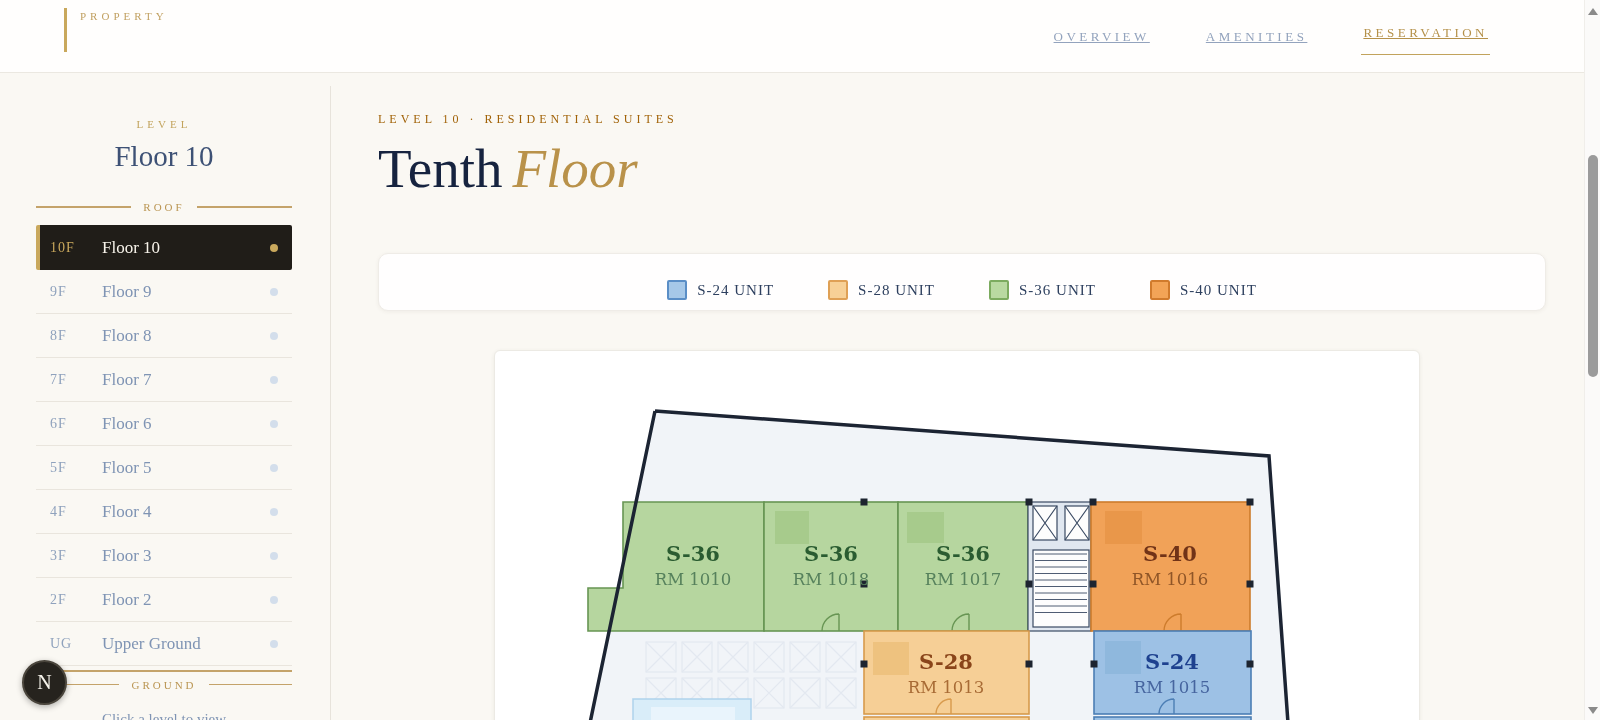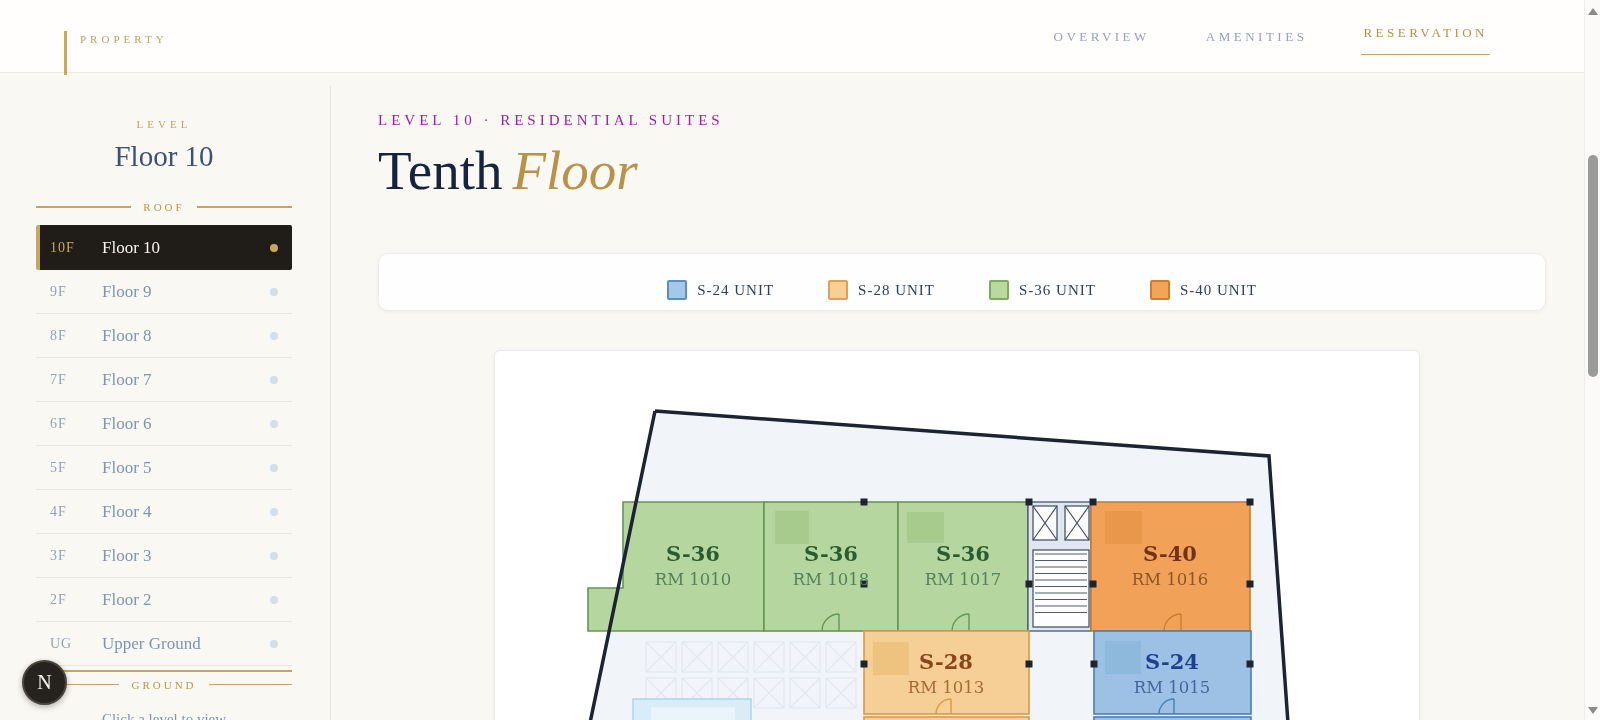--- a/index.html
+++ b/index.html
@@ -3,28 +3,28 @@
 <meta charset="utf-8">
 <style>
   * { margin:0; padding:0; box-sizing:border-box; }
   html,body { width:1600px; height:720px; overflow:hidden; background:#faf8f3;
               font-family:"Liberation Serif", serif; }
   .page { position:relative; width:1600px; height:720px; background:#faf8f3; overflow:hidden; }
 
   
   .header { position:absolute; left:0; top:0; width:1600px; height:73px;
             background:#fffefd; border-bottom:1px solid #ebe8e1; z-index:5; }
-  .brand { position:absolute; left:44px; top:31px; display:flex;padding-left:20px; }
+  .brand { position:absolute; left:44px; top:8px; display:flex;padding-left:20px; }
   .brand-bar { width:3px; height:44px; background:#c9a85c; margin-right:13px; }
   .brand-eyebrow { font-family:"Liberation Serif", serif; font-size:11px; letter-spacing:4px;
                    color:#c1a061; padding-top:2px; }
   .brand-name { font-size:21px; color:#24344f; margin-top:3px; }
   .nav { position:absolute; right:110px; top:0; height:73px; display:flex; align-items:center; gap:52px; }
   .nav-item { font-size:13px; letter-spacing:3.5px; color:#93a3bd; cursor:pointer;
-              padding:6px 2px; }
+              padding:6px 2px;text-decoration:underline; }
   .nav-item.active { color:#b5914a; border-bottom:1.5px solid #c2a35c; padding-bottom:13px; }
 
   
   .v-divider { position:absolute; left:330px; top:86px; bottom:0; width:1px; background:#e7e3db; }
   .sidebar { position:absolute; left:36px; top:86px; width:256px; }
   .sb-eyebrow { text-align:center; font-size:11px; letter-spacing:4px; color:#c2a35c; margin-top:32px; }
   .sb-title { text-align:center; font-size:29px; color:#3d5175; margin-top:10px; font-weight:normal; }
   .divider { display:flex; align-items:center; gap:12px; margin-top:28px; }
   .divider .line { flex:1; height:1.5px; background:#c4a36a; }
   .divider .dv-label { font-size:11px; letter-spacing:3px; color:#ba9552; }
@@ -41,21 +41,21 @@
   .floor-row.selected .floor-dot { background:#c9a85c; }
   .ground-topline { height:1.5px; background:#c4a36a; margin-top:4px; }
   .sb-hint { text-align:center; font-size:15px; color:#7f94b4; margin-top:20px; }
   .compass { position:absolute; left:22px; top:660px; width:45px; height:45px; border-radius:50%;
              background:#26231e; border:2px solid #4a453c; color:#f5f2ea; display:flex;
              align-items:center; justify-content:center; font-size:20px; z-index:8;
              box-shadow:0 2px 6px rgba(0,0,0,.3); cursor:pointer; }
 
   
   .heading { position:absolute; left:378px; top:112px; }
-  .hd-eyebrow { font-size:15px; letter-spacing:4px; color:#a21caf;text-align:center; }
+  .hd-eyebrow { font-size:12px; letter-spacing:4px; color:#a16207;text-align:center; }
   .hd-title { margin-top:10px; font-size:55px; color:#16233f; font-weight:normal; }
   .hd-title .accent { color:#b9924a; font-style:italic; margin-left:10px;margin-top:36px; }
 
   .legend-card { position:absolute; left:378px; top:253px; width:1168px; height:58px;
                  background:#fffefe; border:1px solid #efece7; border-radius:10px;
                  box-shadow:0 1px 4px rgba(60,50,30,.06);
                  display:flex; align-items:center; justify-content:center; gap:54px; }
   .legend-item { display:flex; align-items:center; gap:10px;margin-top:16px; }
   .legend-swatch { width:20px; height:20px; border:2px solid; border-radius:2px; }
   .legend-label { font-size:15px; letter-spacing:1px; color:#2e405f; }

